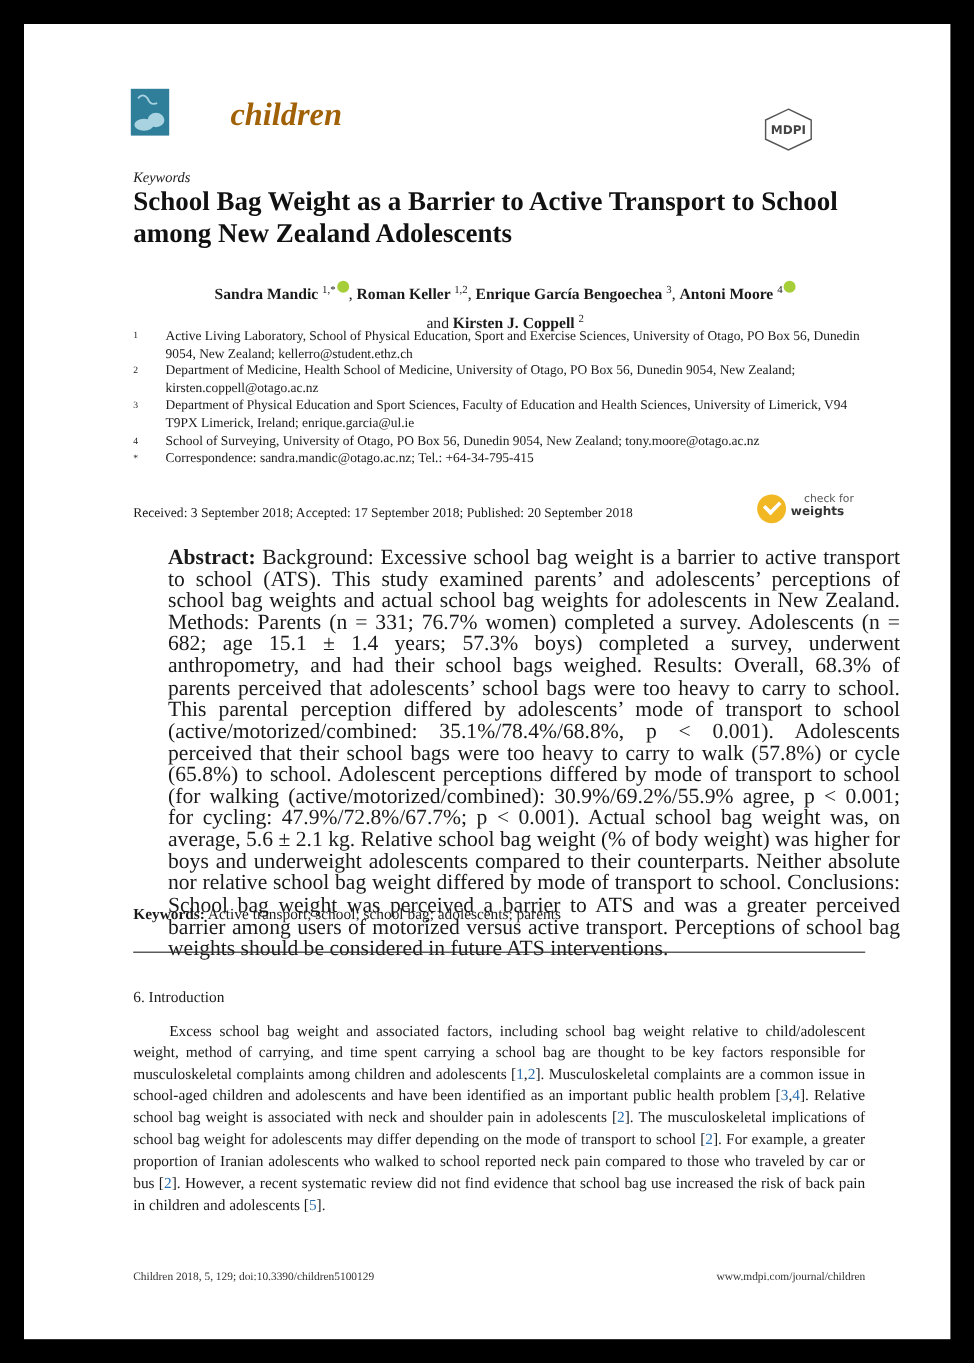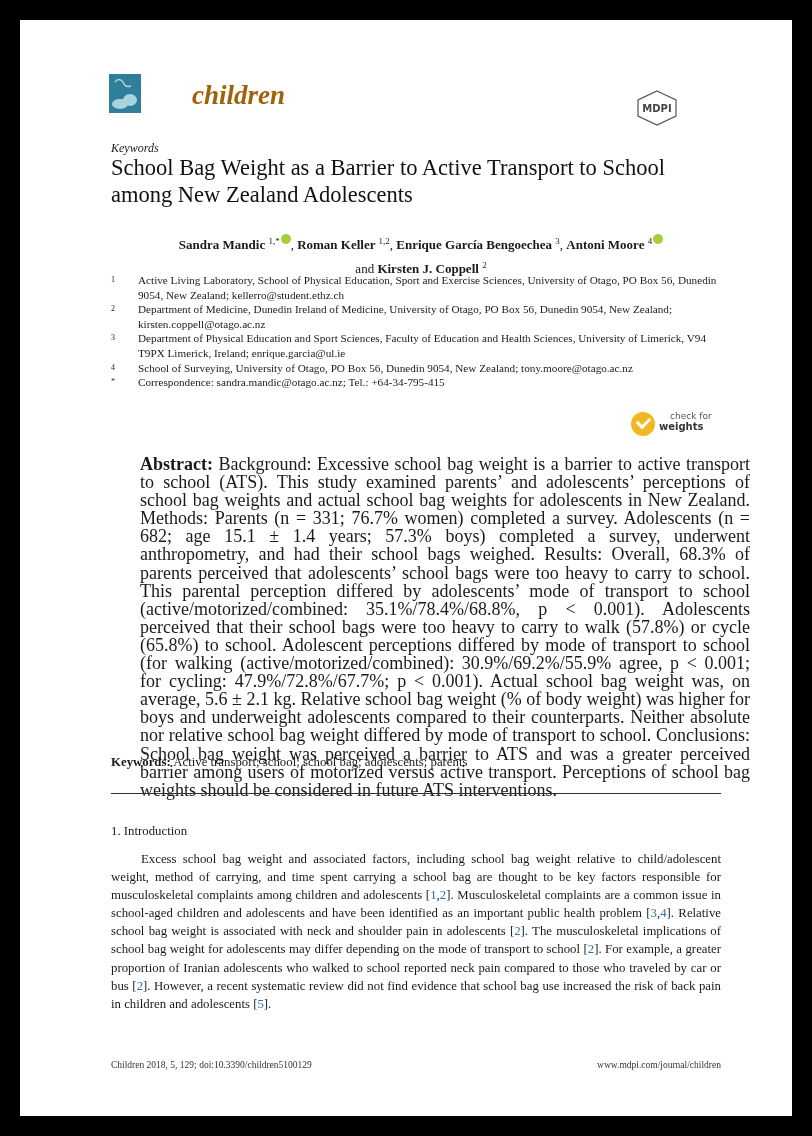--- a/index.html
+++ b/index.html
@@ -4,21 +4,21 @@
 <style>
   html,body{margin:0;padding:0;}
   body{width:812px;height:1136px;background:#000;position:relative;overflow:hidden;}
   .page{position:absolute;left:20px;top:20px;width:772px;height:1096px;background:#fff;color:#1a1a1a;
     font-family:"DejaVu Serif","Liberation Serif",serif;}
   .abs{position:absolute;}
   .logo-box{left:89px;top:54px;width:32px;height:39px;background:#2f7f9a;}
   .logo-text{left:128px;top:60px;font-family:"Liberation Serif",serif;font-style:italic;font-weight:bold;font-size:27px;color:#a16207;margin-left:44px;}
   .mdpi{left:616px;top:70px;width:42px;height:36px;}
   .article-type{left:91px;top:121px;font-family:"Liberation Serif",serif;font-style:italic;font-size:12px;}
-  .title{left:91px;top:134px;width:620px;font-family:"Liberation Serif",serif;font-weight:normal;font-size:22.5px;line-height:27px;color:#111;}
+  .title{left:91px;top:134px;width:620px;font-family:"Liberation Serif",serif;font-weight:bold;font-size:22.5px;line-height:27px;color:#111;}
   .authors{left:91px;top:211px;width:620px;font-family:"Liberation Serif",serif;font-size:13px;line-height:20px;text-align:center;}
   .authors sup{font-size:9px;}
   .orcid{display:inline-block;width:10px;height:10px;border-radius:50%;background:#a6ce39;vertical-align:super;margin-left:1px;}
   .affils{left:91px;top:253px;width:620px;font-family:"Liberation Serif",serif;font-size:11.2px;line-height:14.6px;}
   .aff{display:flex;}
   .aff .num{width:27px;flex:none;font-size:8px;}
   .dates{left:91px;top:402px;font-family:"Liberation Serif",serif;font-size:11.3px;}
   .cfu{left:611px;top:390px;width:90px;height:30px;}
   .cfu-circle{position:absolute;left:0;top:2px;width:24px;height:24px;border-radius:50%;background:#f2b824;}
   .cfu-check{position:absolute;left:6px;top:5px;width:10px;height:6px;border-left:3px solid #fff;border-bottom:3px solid #fff;transform:rotate(-45deg);}
@@ -59,36 +59,37 @@
 
   <div class="abs authors" id="authors"><b>Sandra Mandic </b><sup>1,*</sup><span class="orcid"></span><span>, </span><b>Roman Keller </b><sup>1,2</sup><span>, </span><b>Enrique García Bengoechea </b><sup>3</sup><span>, </span><b>Antoni Moore </b><sup>4</sup><span class="orcid"></span><br><span>and </span><b>Kirsten J. Coppell </b><sup>2</sup></div>
 
   <div class="abs affils" id="affils">
       <div class="aff">
         <span class="num">1</span>
         <span>Active Living Laboratory, School of Physical Education, Sport and Exercise Sciences, University of Otago, PO Box 56, Dunedin 9054, New Zealand; kellerro@student.ethz.ch</span>
       </div>
       <div class="aff">
         <span class="num">2</span>
-        <span>Department of Medicine, Dunedin Ireland of Medicine, University of Otago, PO Box 56, Dunedin 9054, New Zealand; kirsten.coppell@otago.ac.nz</span>
+        <span>Department of Medicine, Health School of Medicine, University of Otago, PO Box 56, Dunedin 9054, New Zealand; kirsten.coppell@otago.ac.nz</span>
       </div>
       <div class="aff">
         <span class="num">3</span>
         <span>Department of Physical Education and Sport Sciences, Faculty of Education and Health Sciences, University of Limerick, V94 T9PX Limerick, Ireland; enrique.garcia@ul.ie</span>
       </div>
       <div class="aff">
         <span class="num">4</span>
         <span>School of Surveying, University of Otago, PO Box 56, Dunedin 9054, New Zealand; tony.moore@otago.ac.nz</span>
       </div>
       <div class="aff">
         <span class="num">*</span>
         <span>Correspondence: sandra.mandic@otago.ac.nz; Tel.: +64-34-795-415</span>
       </div>
     </div>
 
+  <div class="abs dates">Received: 3 September 2018; Accepted: 17 September 2018; Published: 20 September 2018</div>
 
   <div class="abs cfu">
     <div class="cfu-circle">
         <div class="cfu-check"></div>
       </div>
     <div class="cfu-t1">check for</div>
     <div class="cfu-t2">weights</div>
   </div>
 
   <div class="abs abstract">
@@ -96,19 +97,19 @@
     <span>Background: Excessive school bag weight is a barrier to active transport to school (ATS). This study examined parents’ and adolescents’ perceptions of school bag weights and actual school bag weights for adolescents in New Zealand. Methods: Parents (n = 331; 76.7% women) completed a survey. Adolescents (n = 682; age 15.1 ± 1.4 years; 57.3% boys) completed a survey, underwent anthropometry, and had their school bags weighed. Results: Overall, 68.3% of parents perceived that adolescents’ school bags were too heavy to carry to school. This parental perception differed by adolescents’ mode of transport to school (active/motorized/combined: 35.1%/78.4%/68.8%, p &lt; 0.001). Adolescents perceived that their school bags were too heavy to carry to walk (57.8%) or cycle (65.8%) to school. Adolescent perceptions differed by mode of transport to school (for walking (active/motorized/combined): 30.9%/69.2%/55.9% agree, p &lt; 0.001; for cycling: 47.9%/72.8%/67.7%; p &lt; 0.001). Actual school bag weight was, on average, 5.6 ± 2.1 kg. Relative school bag weight (% of body weight) was higher for boys and underweight adolescents compared to their counterparts. Neither absolute nor relative school bag weight differed by mode of transport to school. Conclusions: School bag weight was perceived a barrier to ATS and was a greater perceived barrier among users of motorized versus active transport. Perceptions of school bag weights should be considered in future ATS interventions.</span>
   </div>
 
   <div class="abs keywords">
     <b>Keywords:</b>
     <span>Active transport; school; school bag; adolescents; parents</span>
   </div>
 
   <div class="abs rule"></div>
 
-  <div class="abs section">1. Introduction</div>
+  <div class="abs section">6. Introduction</div>
 
   <div class="abs intro" id="intro"><span>Excess school bag weight and associated factors, including school bag weight relative to child/adolescent weight, method of carrying, and time spent carrying a school bag are thought to be key factors responsible for musculoskeletal complaints among children and adolescents [</span><span class="cite">1</span><span>,</span><span class="cite">2</span><span>]. Musculoskeletal complaints are a common issue in school-aged children and adolescents and have been identified as an important public health problem [</span><span class="cite">3</span><span>,</span><span class="cite">4</span><span>]. Relative school bag weight is associated with neck and shoulder pain in adolescents [</span><span class="cite">2</span><span>]. The musculoskeletal implications of school bag weight for adolescents may differ depending on the mode of transport to school [</span><span class="cite">2</span><span>]. For example, a greater proportion of Iranian adolescents who walked to school reported neck pain compared to those who traveled by car or bus [</span><span class="cite">2</span><span>]. However, a recent systematic review did not find evidence that school bag use increased the risk of back pain in children and adolescents [</span><span class="cite">5</span><span>].</span></div>
 
   <div class="abs footer-l">Children 2018, 5, 129; doi:10.3390/children5100129</div>
   <div class="abs footer-r">www.mdpi.com/journal/children</div>
 </div>
 
 </body></html>

